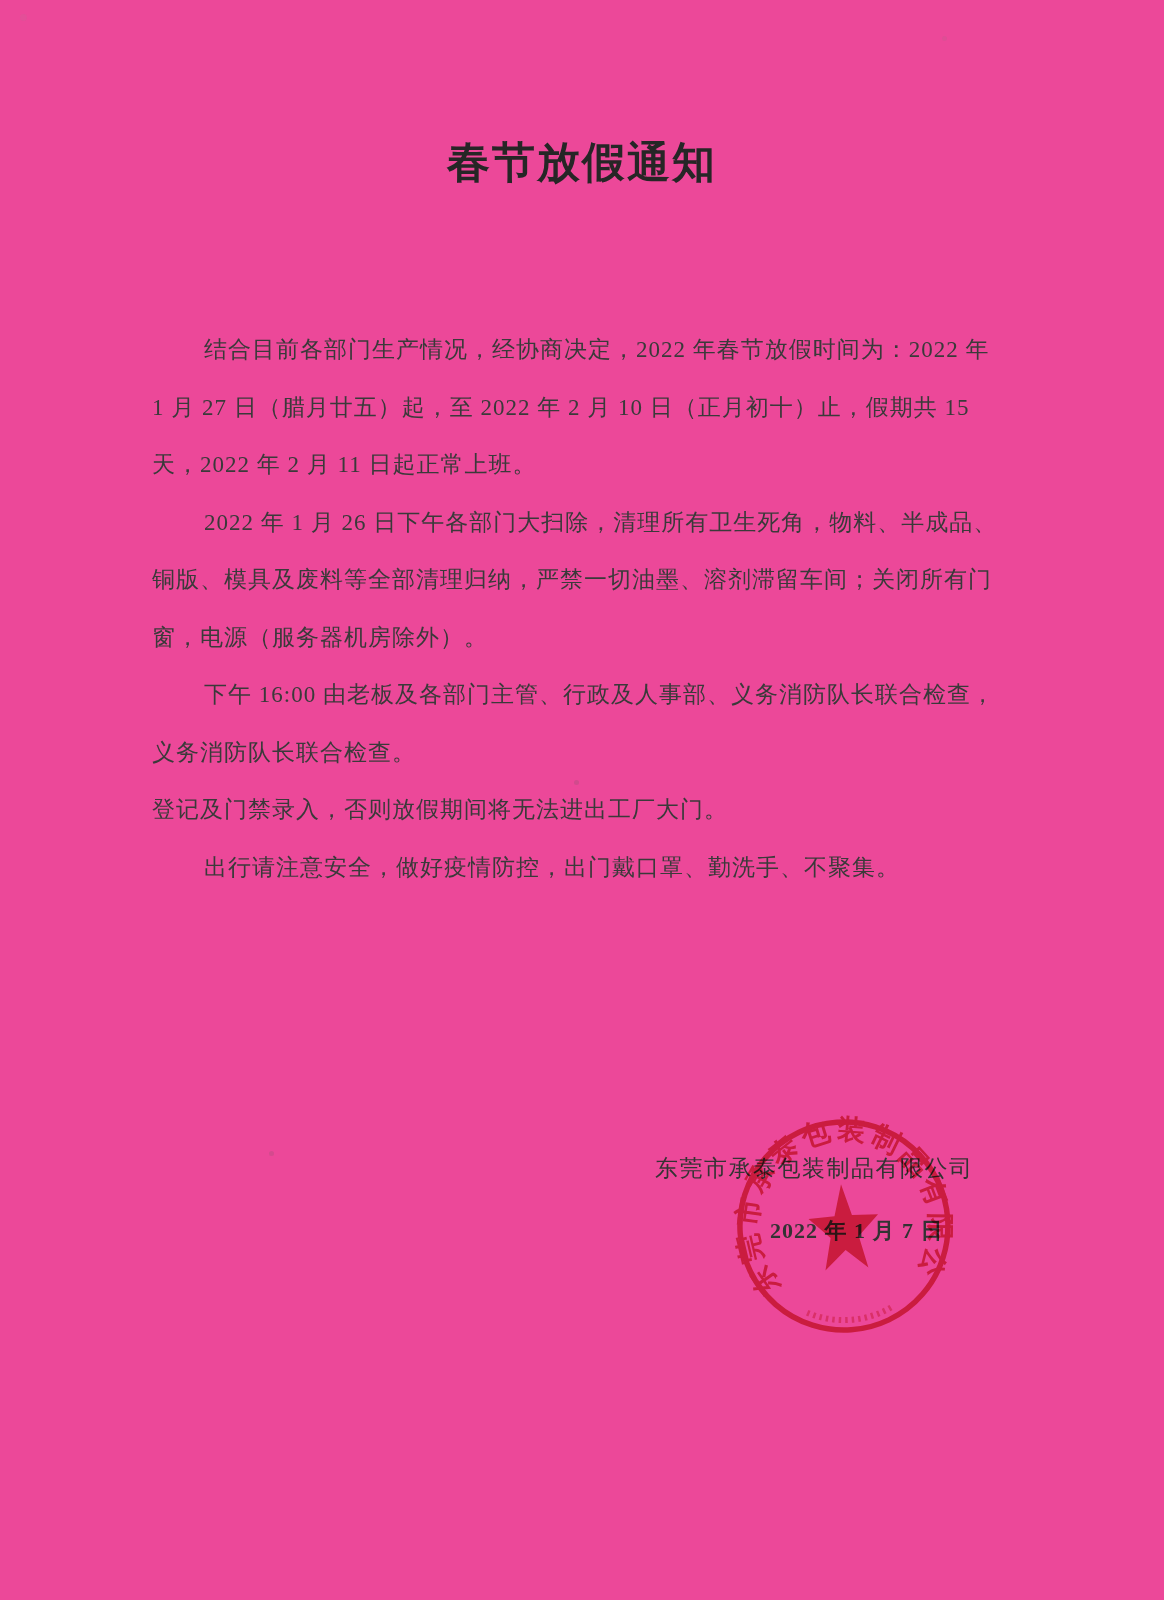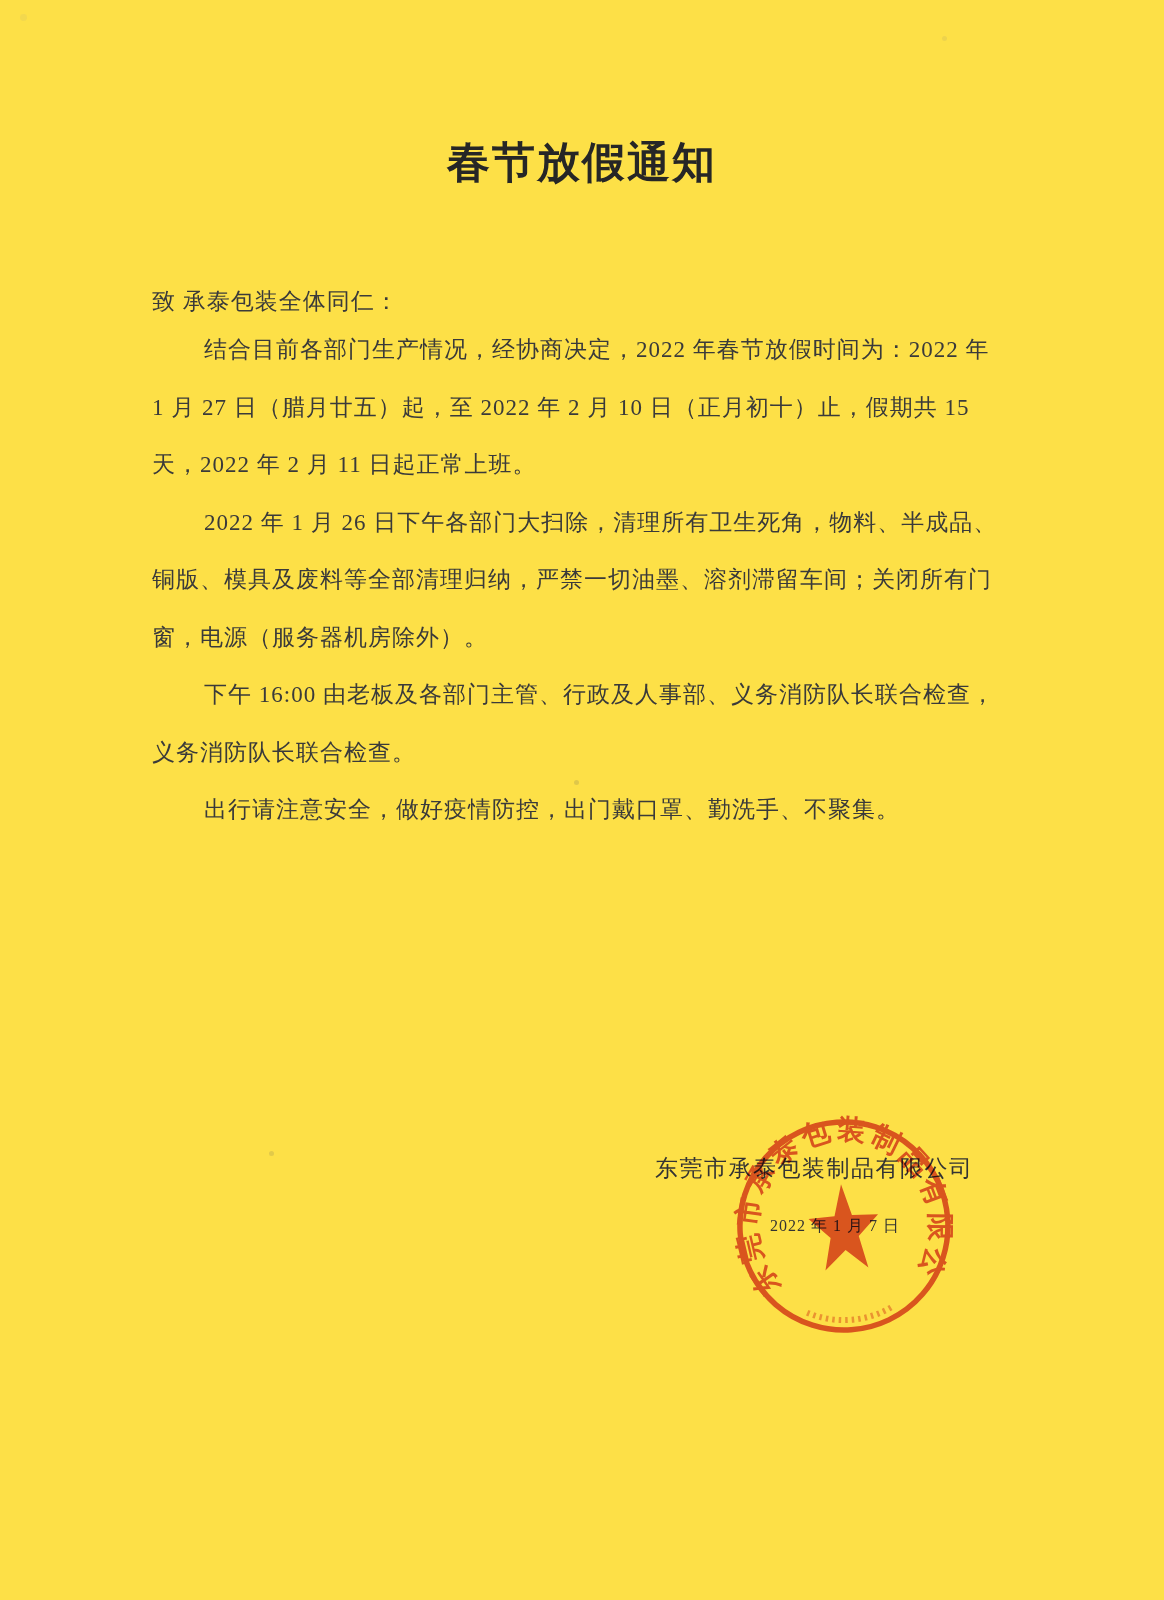--- a/index.html
+++ b/index.html
@@ -2,21 +2,21 @@
 <html><head>
 <meta charset="utf-8">
 <style>
   * { margin: 0; padding: 0; box-sizing: border-box; }
   html, body { background: #e8e8e8; }
   .page {
     position: relative;
     width: 1164px;
     height: 1600px;
     margin: 0 auto;
-    background: #fde047;
+    background: #ec4899;
     overflow: hidden;
     font-family: "Liberation Serif", serif;
     color: #3a3a3a;
   }
   .title {
     position: absolute;
     top: 134px;
     left: 0;
     width: 100%;
     text-align: center;
@@ -52,23 +52,24 @@
     left: 655px;
     top: 1153px;
     font-size: 23px;
     letter-spacing: 1.5px;
     color: #333;
   }
   .sig-date {
     position: absolute;
     left: 770px;
     top: 1216px;
-    font-size: 16px;
+    font-size: 22px;
     letter-spacing: 1px;
     color: #333;
+    font-weight: bold;
   }
   .stamp {
     position: absolute;
     left: 722px;
     top: 1104px;
     width: 246px;
     height: 246px;
     transform: rotate(-4deg);
     opacity: 0.85;
     mix-blend-mode: multiply;
@@ -93,31 +94,31 @@
       22px 16px 0 2px rgba(150,150,150,0.10);
   }
 </style>
 </head>
 <body>
 
 <div class="page">
 
   <div class="title">春节放假通知</div>
 
-  <div class="salutation">致 承泰包装全体同仁：</div>
 
   <div class="body-block">
     <div class="line indent">结合目前各部门生产情况，经协商决定，2022 年春节放假时间为：2022 年</div>
     <div class="line">1 月 27 日（腊月廿五）起，至 2022 年 2 月 10 日（正月初十）止，假期共 15</div>
     <div class="line">天，2022 年 2 月 11 日起正常上班。</div>
     <div class="line indent">2022 年 1 月 26 日下午各部门大扫除，清理所有卫生死角，物料、半成品、</div>
     <div class="line">铜版、模具及废料等全部清理归纳，严禁一切油墨、溶剂滞留车间；关闭所有门</div>
     <div class="line">窗，电源（服务器机房除外）。</div>
     <div class="line indent">下午 16:00 由老板及各部门主管、行政及人事部、义务消防队长联合检查，</div>
     <div class="line">义务消防队长联合检查。</div>
+    <div class="line">登记及门禁录入，否则放假期间将无法进出工厂大门。</div>
     <div class="line indent">出行请注意安全，做好疫情防控，出门戴口罩、勤洗手、不聚集。</div>
   </div>
 
   <div class="sig-company">东莞市承泰包装制品有限公司</div>
 
   <div class="sig-date">2022 年 1 月 7 日</div>
 
   <div class="stamp">
     <svg viewBox="0 0 246 246" xmlns="http://www.w3.org/2000/svg">
       <defs>

